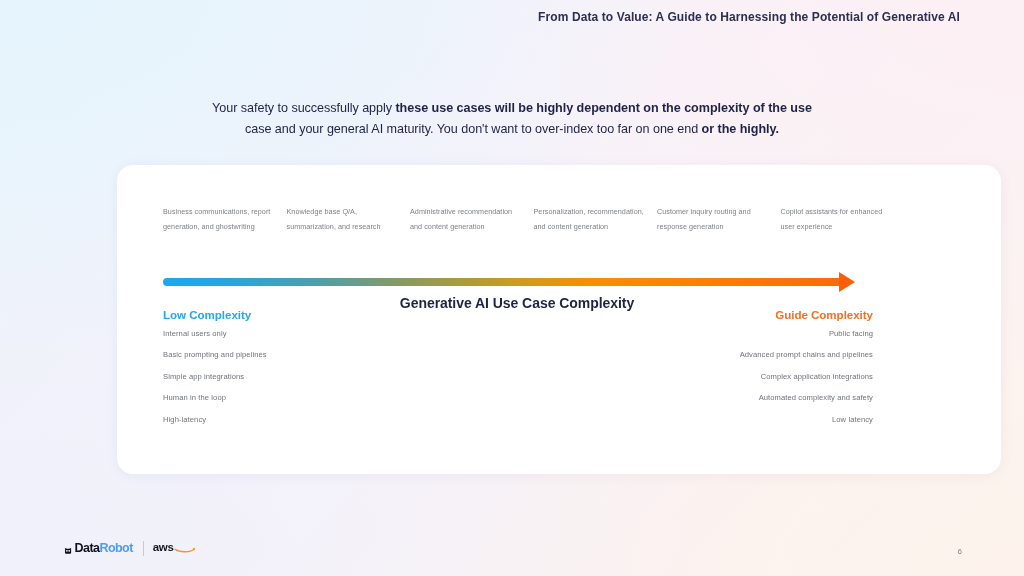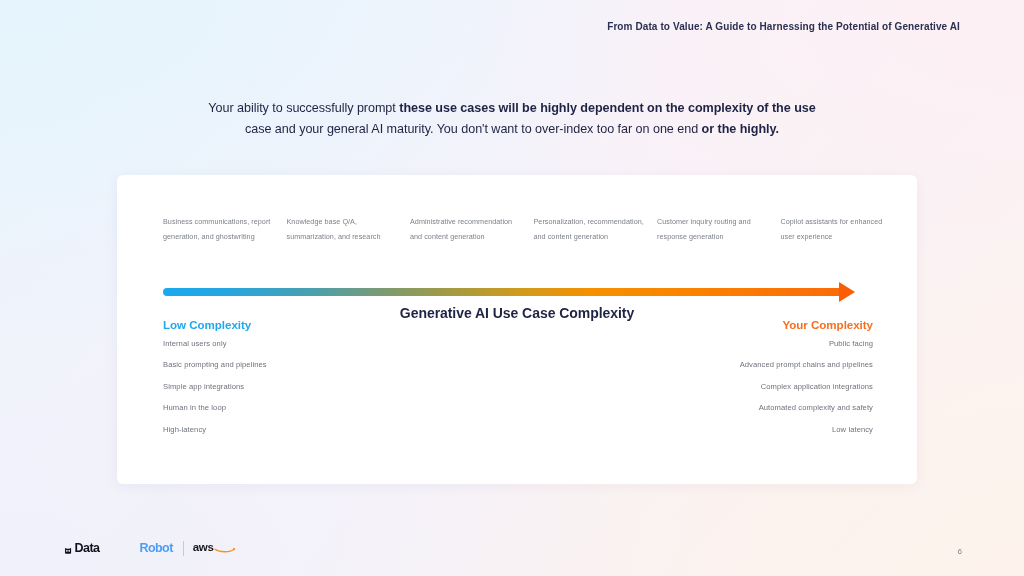--- a/index.html
+++ b/index.html
@@ -25,23 +25,23 @@
       radial-gradient(110% 110% at 100% 0%, #fdf0f4 0%,   rgba(253,240,244,0) 52%),
       radial-gradient(110% 110% at 100% 100%, #fdf2ec 0%, rgba(253,242,236,0) 55%),
       radial-gradient(120% 120% at 0% 100%, #f0f1fa 0%,   rgba(240,241,250,0) 58%),
       linear-gradient(135deg, #eaf5fd 0%, #f7f2fa 45%, #fdf3ee 100%);
     box-sizing: border-box;
   }
 
   
   .doc-header {
     position: absolute;
-    top: 21px;
+    top: 10px;
     right: 64px;
-    font-size: 10px;
+    font-size: 12px;
     letter-spacing: 0.1px;
     color: #2b2f51;
     font-weight: 600;
     white-space: nowrap;
   }
 
   
   .headline {
     position: absolute;
     top: 98px;
@@ -54,25 +54,25 @@
     color: #1f2344;
     font-weight: 600;
     letter-spacing: -0.05px;
   }
   .headline .thin { font-weight: 400; }
 
   
   .card {
     position: absolute;
     left: 117px;
-    top: 175px;
-    width: 800px;
+    top: 165px;
+    width: 884px;
     height: 309px;
     background: #ffffff;
-    border-radius: 6px;
+    border-radius: 16px;
     box-shadow: 0 2px 14px rgba(40, 40, 90, 0.05);
   }
 
   
   .usecases {
     position: absolute;
     left: 46px;
     top: 40px;
     width: 728px;
     display: flex;
@@ -182,21 +182,21 @@
     font-weight: 800;
     letter-spacing: -0.55px;
   }
   .dr-mark {
     width: 9px;
     height: 9px;
     margin-right: 1.5px;
     position: relative;
   }
   .dr-data  { color: #10121b; }
-  .dr-robot { color: #4a9df4; margin-left: 40px; }
+  .dr-robot { color: #4a9df4; }
   .logo-divider {
     width: 1px;
     height: 15px;
     background: #c8cad2;
     margin: 0 9px 0 10px;
   }
   .logo-aws {
     display: flex;
     align-items: center;
     line-height: 1;
@@ -218,21 +218,21 @@
   }
 </style>
 </head>
 <body>
 
 <div class="slide">
 
   <div class="doc-header">From Data to Value: A Guide to Harnessing the Potential of Generative AI</div>
 
   <div class="headline">
-    <span class="thin">Your ability to successfully prompt </span><span>these use cases will be highly dependent on the complexity of the use</span>
+    <span class="thin">Your safety to successfully apply </span><span>these use cases will be highly dependent on the complexity of the use</span>
     <span class="thin">case and your general AI maturity. You don't want to over-index too far on one end </span><span>or the highly.</span>
   </div>
 
   <div class="card">
 
     <div class="usecases">
       <div class="usecase">Business communications, report generation, and ghostwriting</div>
       <div class="usecase">Knowledge base Q/A, summarization, and research</div>
       <div class="usecase">Administrative recommendation and content generation</div>
       <div class="usecase">Personalization, recommendation, and content generation</div>
@@ -252,21 +252,21 @@
       <div class="col-low">
         <div class="col-title">Low Complexity</div>
         <div class="col-item">Internal users only</div>
         <div class="col-item">Basic prompting and pipelines</div>
         <div class="col-item">Simple app integrations</div>
         <div class="col-item">Human in the loop</div>
         <div class="col-item">High-latency</div>
       </div>
 
       <div class="col-high">
-        <div class="col-title">Your Complexity</div>
+        <div class="col-title">Guide Complexity</div>
         <div class="col-item">Public facing</div>
         <div class="col-item">Advanced prompt chains and pipelines</div>
         <div class="col-item">Complex application integrations</div>
         <div class="col-item">Automated complexity and safety</div>
         <div class="col-item">Low latency</div>
       </div>
 
     </div>
   </div>
 

